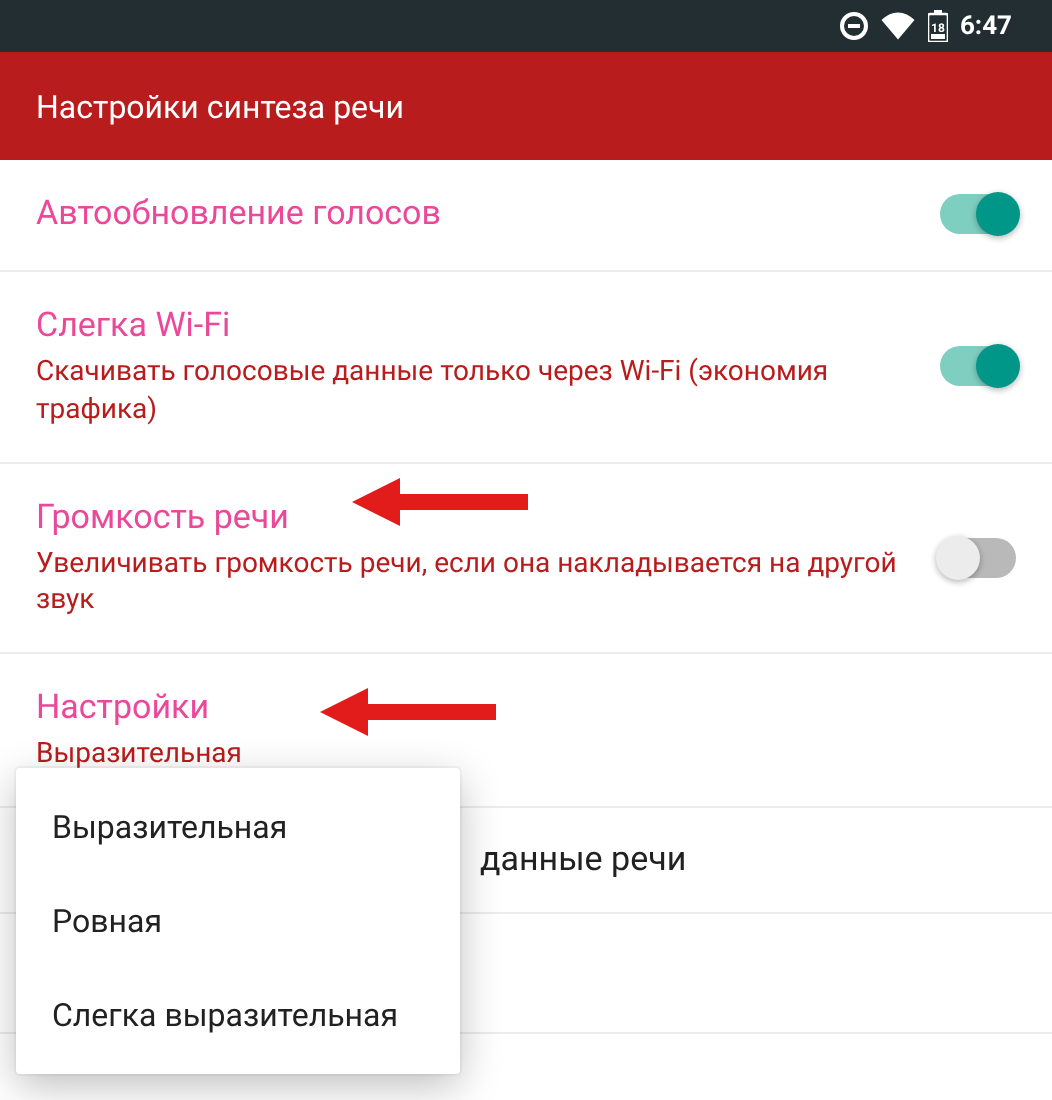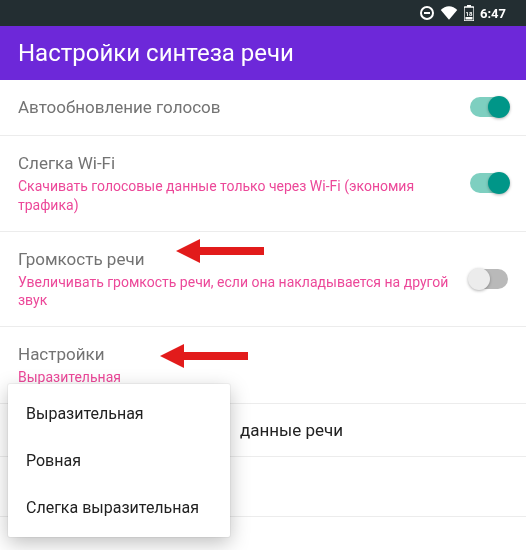--- a/index.html
+++ b/index.html
@@ -1,26 +1,26 @@
 <!DOCTYPE html>
 <html><head>
 <meta charset="utf-8">
 <style>
   * { box-sizing: border-box; margin: 0; padding: 0; }
   html, body { width: 526px; height: 550px; font-family: Roboto, "Segoe UI", Arial, sans-serif; background: #fafafa; overflow: hidden; }
   .statusbar { height: 26px; background: #232e32; color: #fff; display: flex; align-items: center; justify-content: flex-end; padding: 0 20px; font-size: 13px; gap: 6px; font-weight: bold; }
   .statusbar .dnd { width: 14px; height: 14px; border: 2px solid #fff; border-radius: 50%; position: relative; }
   .statusbar .dnd::after { content:""; position:absolute; left:2px; right:2px; top:50%; height:2px; background:#fff; transform:translateY(-50%); }
   .statusbar svg { display:block; }
-  .appbar { height: 54px; background: #6d28d9; color: #fff; display: flex; align-items: center; padding: 0 18px; font-size: 24px; font-weight: 400; }
+  .appbar { height: 54px; background: #b91c1c; color: #fff; display: flex; align-items: center; padding: 0 18px; font-size: 16px; font-weight: 400; }
   .list { background: #fff; }
   .row { padding: 16px 18px 16px 18px; border-bottom: 1px solid #ececec; display: flex; align-items: center; gap: 16px; position: relative; }
   .row .texts { flex: 1; min-width: 0; }
-  .row .title { font-size: 17px; color: #737373; line-height: 1.35; }
-  .row .sub { font-size: 14px; color: #ec4899; line-height: 1.35; margin-top: 2px; }
+  .row .title { font-size: 17px; color: #ec4899; line-height: 1.35; }
+  .row .sub { font-size: 14px; color: #b91c1c; line-height: 1.35; margin-top: 2px; }
   .switch { width: 38px; height: 20px; border-radius: 20px; position: relative; flex-shrink: 0; }
   .switch::after { content:""; position:absolute; width:22px; height:22px; border-radius:50%; top:-1px; box-shadow: 0 1px 3px rgba(0,0,0,.3); }
   .switch.on { background: #7ecfc0; }
   .switch.on::after { right:-2px; background:#009688; }
   .switch.off { background: #b9b9b9; }
   .switch.off::after { left:-2px; background:#ececec; }
   .arrow { position: absolute; pointer-events: none; }
   .arrow svg { display:block; }
   .menu { position: absolute; left: 8px; top: 384px; width: 222px; background: #fff; box-shadow: 0 6px 20px rgba(0,0,0,.25), 0 0 0 1px rgba(0,0,0,.04); border-radius: 2px; padding: 6px 0; z-index: 10; }
   .menu-item { padding: 14px 18px; font-size: 16px; color: #212121; }

